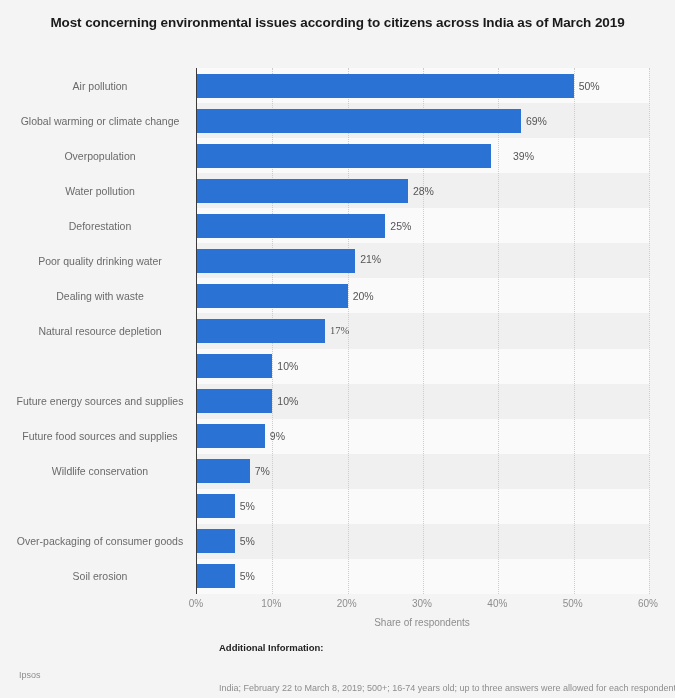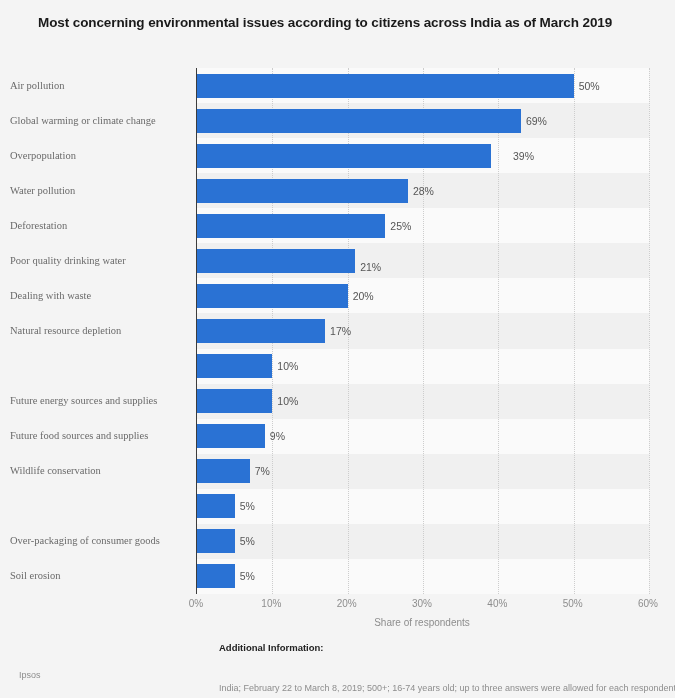--- a/index.html
+++ b/index.html
@@ -16,20 +16,21 @@
     position: relative;
   }
 
   
   .chart-title {
     margin: 0;
     padding: 13px 38px 0 38px;
     font-size: 13.5px;
     font-weight: bold;
     line-height: 19px;
+    text-align: center;
     color: #1a1a1a;
     letter-spacing: -0.1px;
   }
 
   
   .chart-area {
     position: absolute;
     left: 0;
     top: 62px;
     width: 675px;
@@ -83,25 +84,24 @@
     white-space: nowrap;
   }
 
   
   .cat-label {
     position: absolute;
     right: 0;
     width: 180px;
     height: 24px;
     line-height: 24px;
-    text-align: left;
+    text-align: center;
     font-size: 10.5px;
     color: #6a6a6a;
     white-space: nowrap;
-    font-family: Liberation Serif, serif;
   }
   .cat-wrap {
     position: absolute;
     left: 6px;
     top: 6px;
     width: 184px;
     height: 526px;
   }
 
   
@@ -192,25 +192,25 @@
       <div class="bar-value" style="top: 5.53333px; left: 381.667px;">50%</div>
       <div class="bar" style="top: 40.6px; width: 323.933px; background: rgb(42, 114, 212);"></div>
       <div class="bar-value" style="top: 40.6px; left: 328.933px;">69%</div>
       <div class="bar" style="top: 75.6667px; width: 293.8px; background: rgb(42, 114, 212);"></div>
       <div class="bar-value" style="top: 75.6667px; left: 316px;">39%</div>
       <div class="bar" style="top: 110.733px; width: 210.933px; background: rgb(42, 114, 212);"></div>
       <div class="bar-value" style="top: 110.733px; left: 215.933px;">28%</div>
       <div class="bar" style="top: 145.8px; width: 188.333px; background: rgb(42, 114, 212);"></div>
       <div class="bar-value" style="top: 145.8px; left: 193.333px;">25%</div>
       <div class="bar" style="top: 180.867px; width: 158.2px; background: rgb(42, 114, 212);"></div>
-      <div class="bar-value" style="top: 187px; left: 163.2px; text-align: center;">21%</div>
+      <div class="bar-value" style="top: 179px; left: 163.2px; text-align: center;">21%</div>
       <div class="bar" style="top: 215.933px; width: 150.667px; background: rgb(42, 114, 212);"></div>
       <div class="bar-value" style="top: 215.933px; left: 155.667px;">20%</div>
       <div class="bar" style="top: 251px; width: 128.067px; background: rgb(42, 114, 212);"></div>
-      <div class="bar-value" style="top: 251px; left: 133.067px;">17%</div>
+      <div class="bar-value" style="top: 251px; left: 133.067px; font-family: Liberation Serif, serif;">17%</div>
       <div class="bar" style="top: 286.067px; width: 75.3333px; background: rgb(42, 114, 212);"></div>
       <div class="bar-value" style="top: 286.067px; left: 80.3333px;">10%</div>
       <div class="bar" style="top: 321.133px; width: 75.3333px; background: rgb(42, 114, 212);"></div>
       <div class="bar-value" style="top: 321.133px; left: 80.3333px;">10%</div>
       <div class="bar" style="top: 356.2px; width: 67.8px; background: rgb(42, 114, 212);"></div>
       <div class="bar-value" style="top: 356.2px; left: 72.8px;">9%</div>
       <div class="bar" style="top: 391.267px; width: 52.7333px; background: rgb(42, 114, 212);"></div>
       <div class="bar-value" style="top: 391.267px; left: 57.7333px;">7%</div>
       <div class="bar" style="top: 426.333px; width: 37.6667px; background: rgb(42, 114, 212);"></div>
       <div class="bar-value" style="top: 426.333px; left: 42.6667px;">5%</div>

